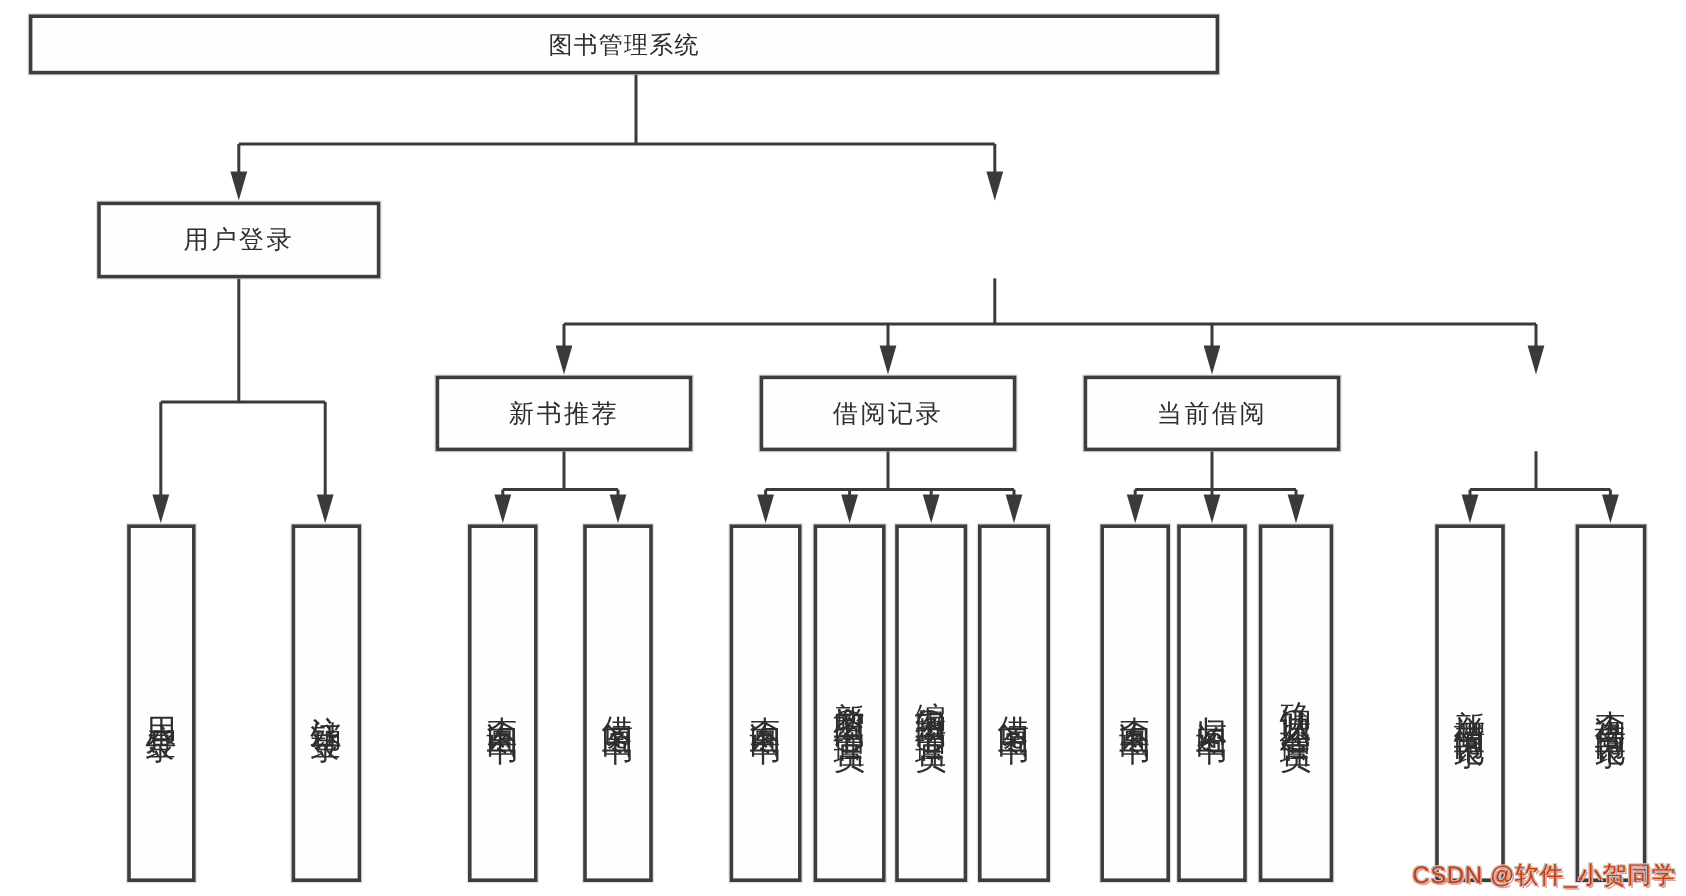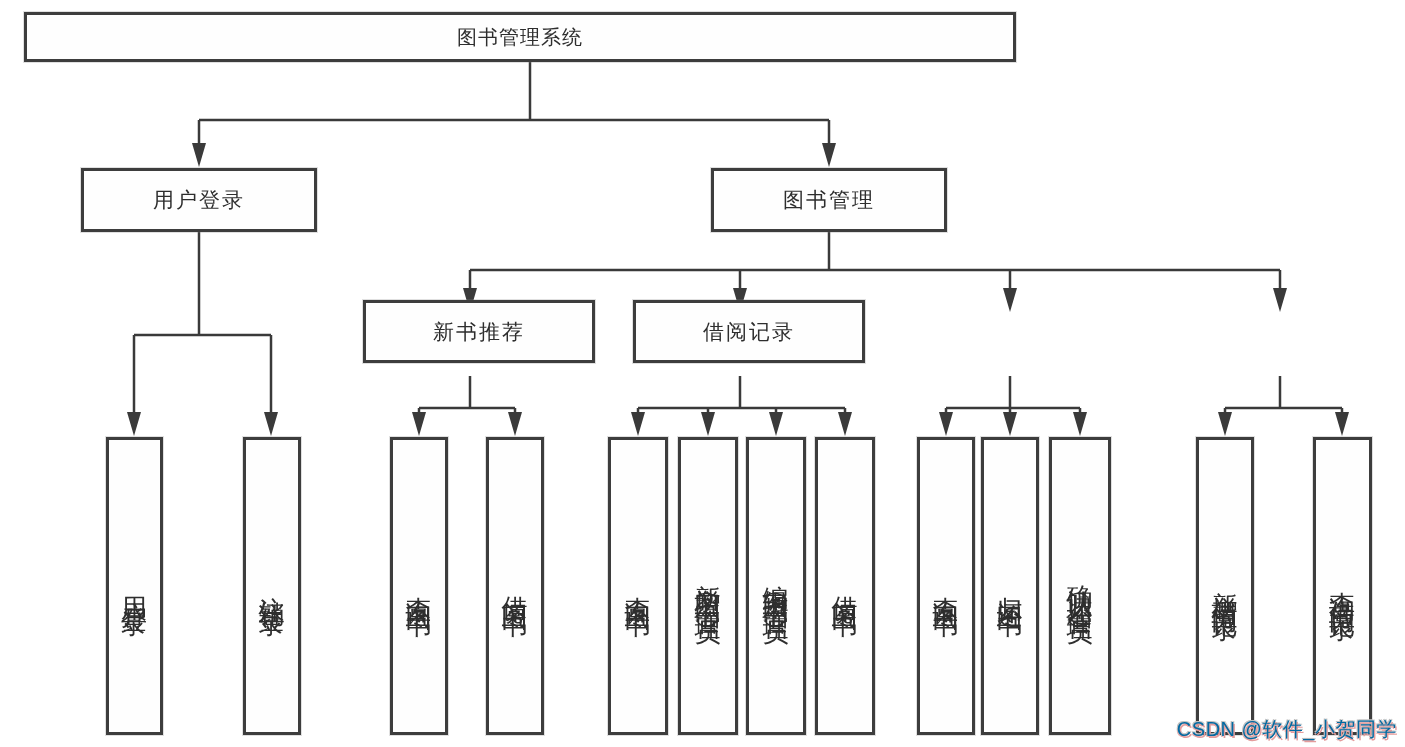--- a/index.html
+++ b/index.html
@@ -7,32 +7,32 @@
     position:relative;width:1405px;height:747px;background:#ffffff;
     font-family:"Liberation Sans", sans-serif;overflow:hidden;
   }
   .node{
     position:absolute;box-sizing:border-box;background:#fefefe;
     border:3px solid #3d3d3d;display:flex;align-items:center;justify-content:center;
     color:#2e2e2e;box-shadow:0 0 0 1px rgba(130,130,130,0.25);
   }
   .root{left:24px;top:12px;width:992px;height:50px;font-size:20px;letter-spacing:1px;}
   .lvl2{top:168px;width:236px;height:64px;font-size:21px;letter-spacing:2px;}
-  .lvl3{top:300px;width:232px;height:63px;font-size:21px;letter-spacing:2px;}
+  .lvl3{top:313px;width:214px;height:63px;font-size:21px;letter-spacing:2px;}
   .leaf{top:437px;height:298px;font-size:26px;}
   .vtext{
     writing-mode:vertical-rl;text-orientation:mixed;letter-spacing:5px;
     line-height:1;white-space:nowrap;
   }
   #connectors{position:absolute;left:0;top:0;pointer-events:none;}
   #connectors path{stroke:#3a3a3a;stroke-width:2.5;fill:none;}
   #connectors polygon{fill:#3a3a3a;stroke:none;}
   .watermark{
     position:absolute;right:8px;bottom:4px;font-size:20px;letter-spacing:0.5px;
-    color:#0369a1;z-index:5;
+    color:#c2410c;z-index:5;
     text-shadow:1.5px 1.5px 0 #e49c9c, -1px -1px 0 #bfbfbf, 1px -1px 0 #cfcfcf, -1px 1px 0 #e8b0b0;
   }
 </style>
 </head>
 <body>
 
 <div id="canvas">
 
   <svg id="connectors" width="1405" height="747" viewBox="0 0 1405 747">
     <g>
@@ -100,29 +100,29 @@
     </g>
   </svg>
 
   <div class="node root">
     <span>图书管理系统</span>
   </div>
 
   <div class="node lvl2" style="left:81px;">
     <span>用户登录</span>
   </div>
-  <div class="node lvl2" style="left:711px;">
-    <span>图书管理</span>
-  </div>
 
   <div class="node lvl3" style="left:363px;">
     <span>新书推荐</span>
   </div>
   <div class="node lvl3" style="left:633px;">
     <span>借阅记录</span>
+  </div>
+  <div class="node lvl3" style="left:903px;">
+    <span>当前借阅</span>
   </div>
 
   <div class="node leaf" style="left:106px;width:57px;">
     <span class="vtext">用户登录</span>
   </div>
   <div class="node leaf" style="left:243px;width:58px;">
     <span class="vtext">注销登录</span>
   </div>
   <div class="node leaf" style="left:390px;width:58px;">
     <span class="vtext">查询图书</span>

